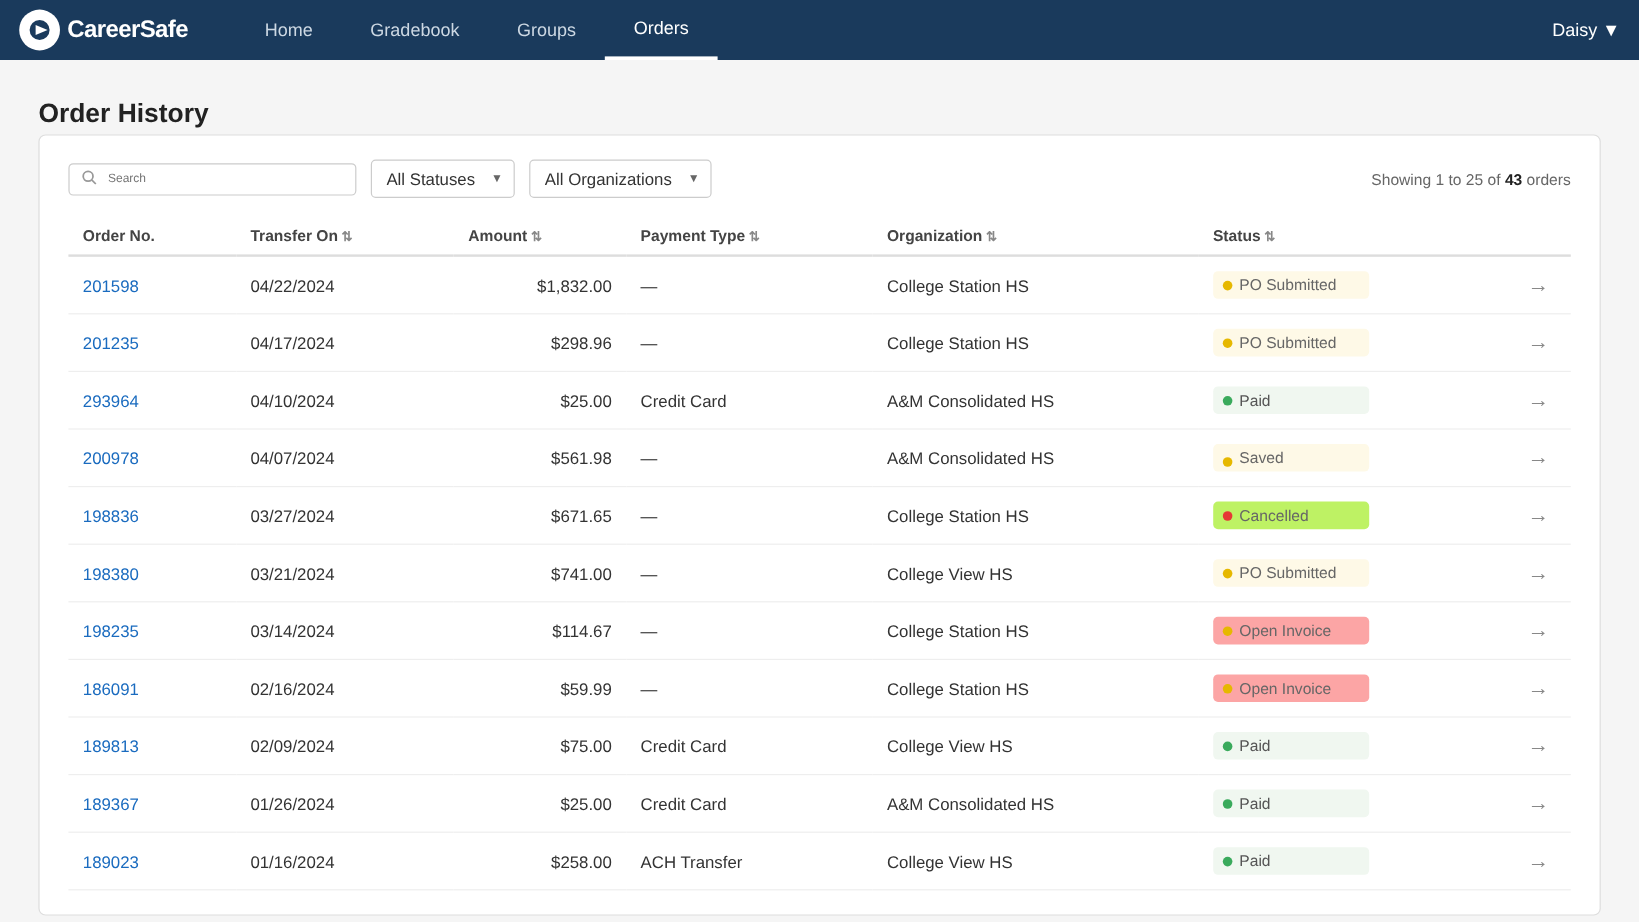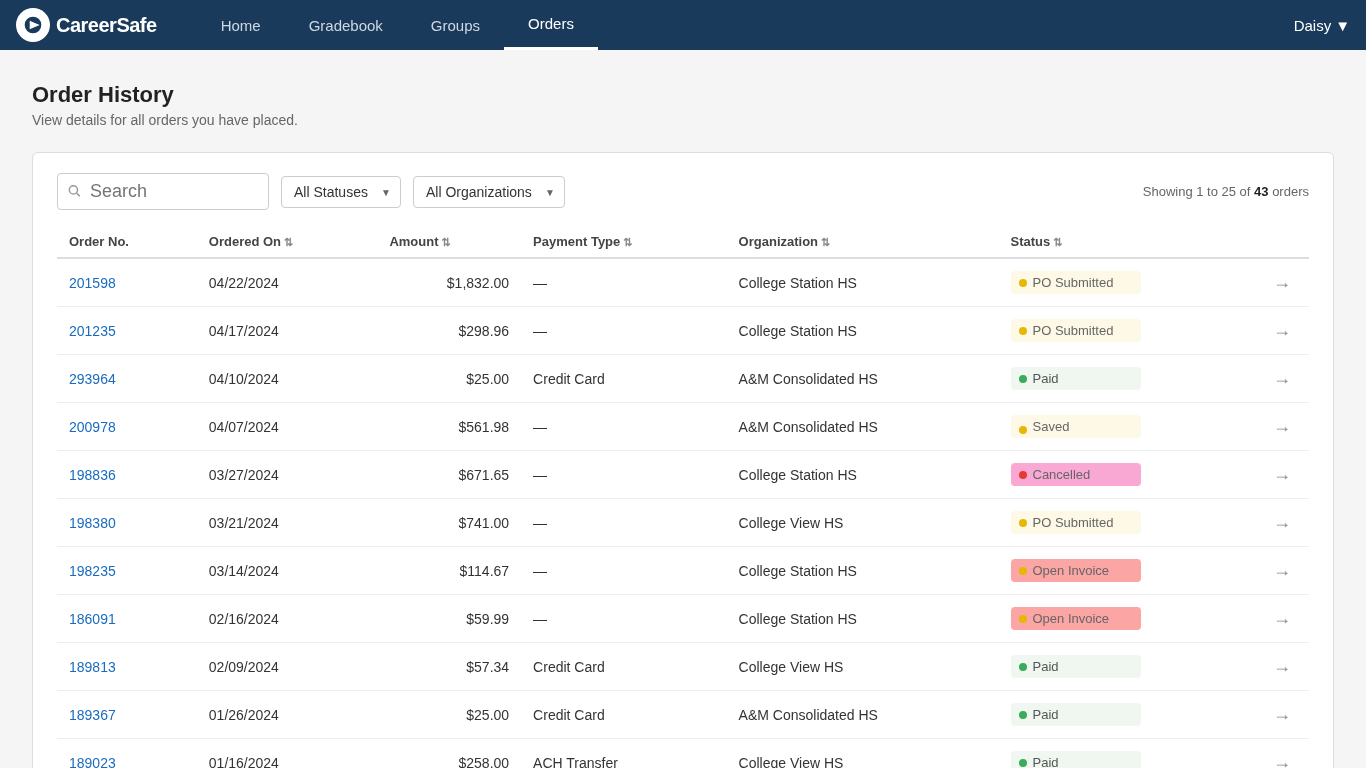--- a/index.html
+++ b/index.html
@@ -71,22 +71,22 @@
     .search-icon-inside {
       position: absolute;
       left: 10px; top: 50%;
       transform: translateY(-50%);
       color: #999;
     }
     .search-input {
       padding: 7px 12px 7px 32px;
       border: 1px solid #ccc;
       border-radius: 4px;
-      font-size: 18px;
-      width: 212px;
+      font-size: 10px;
+      width: 240px;
       color: #333;
       outline: none;
     }
     .filter-select {
       padding: 7px 32px 7px 12px;
       border: 1px solid #ccc;
       border-radius: 4px;
       font-size: 14px;
       color: #333;
       background: #fff;
@@ -164,21 +164,21 @@
       width: 8px; height: 8px;
       border-radius: 50%;
       flex-shrink: 0;
     }
     .badge-po-submitted { background: #fef9e7; color: #666; }
     .badge-po-submitted .badge-dot { background: #e6b800; }
     .badge-paid { background: #f0f7f0; color: #555; }
     .badge-paid .badge-dot { background: #3aaa5c; }
     .badge-saved { background: #fef9e7; color: #666; align-items: flex-end; }
     .badge-saved .badge-dot { background: #e6b800; }
-    .badge-cancelled { background: #f9a8d4; color: #666; }
+    .badge-cancelled { background: #bef264; color: #666; }
     .badge-cancelled .badge-dot { background: #e53935; }
     .badge-open-invoice { background: #fca5a5; color: #666; }
     .badge-open-invoice .badge-dot { background: #e6b800; }
 
     .arrow-btn {
       background: none;
       border: none;
       cursor: pointer;
       color: #888;
       font-size: 18px;
@@ -209,21 +209,20 @@
     <a class="nav-link active">Orders</a>
   </div>
   <div class="nav-user">
     <span>Daisy</span>
     <span>▼</span>
   </div>
 </nav>
 
 <div class="content">
   <h1 class="page-title">Order History</h1>
-  <p class="page-subtitle">View details for all orders you have placed.</p>
 
   <div class="card">
 
     <div class="filters-row">
       <div class="search-wrap">
         <span class="search-icon-inside">
           <svg width="14" height="14" viewBox="0 0 24 24" fill="none" stroke="#999" stroke-width="2.5">
             <circle cx="11" cy="11" r="7"></circle>
               <line x1="16.5" y1="16.5" x2="22" y2="22"></line>
           </svg>
@@ -242,21 +241,21 @@
       </div>
       <div class="showing-text">
         <span>Showing 1 to 25 of </span><strong>43</strong><span> orders</span>
       </div>
     </div>
 
     <table>
       <thead>
         <tr>
           <th>Order No.</th>
-          <th><span>Ordered On</span><span class="sort-icon">⇅</span></th>
+          <th><span>Transfer On</span><span class="sort-icon">⇅</span></th>
           <th><span>Amount</span><span class="sort-icon">⇅</span></th>
           <th><span>Payment Type</span><span class="sort-icon">⇅</span></th>
           <th><span>Organization</span><span class="sort-icon">⇅</span></th>
           <th><span>Status</span><span class="sort-icon">⇅</span></th>
           <th></th>
         </tr>
       </thead>
       <tbody id="table-body">
       <tr>
     <td>
@@ -400,21 +399,21 @@
     </td>
     <td class="arrow-cell">
       <button class="arrow-btn">→</button>
     </td>
   </tr>
           <tr>
     <td>
       <a class="order-link">189813</a>
     </td>
     <td>02/09/2024</td>
-    <td class="amount">$57.34</td>
+    <td class="amount">$75.00</td>
     <td>Credit Card</td>
     <td>College View HS</td>
     <td>
       <span class="badge badge-paid">
         <span class="badge-dot"></span>
         <span>Paid</span>
       </span>
     </td>
     <td class="arrow-cell">
       <button class="arrow-btn">→</button>

